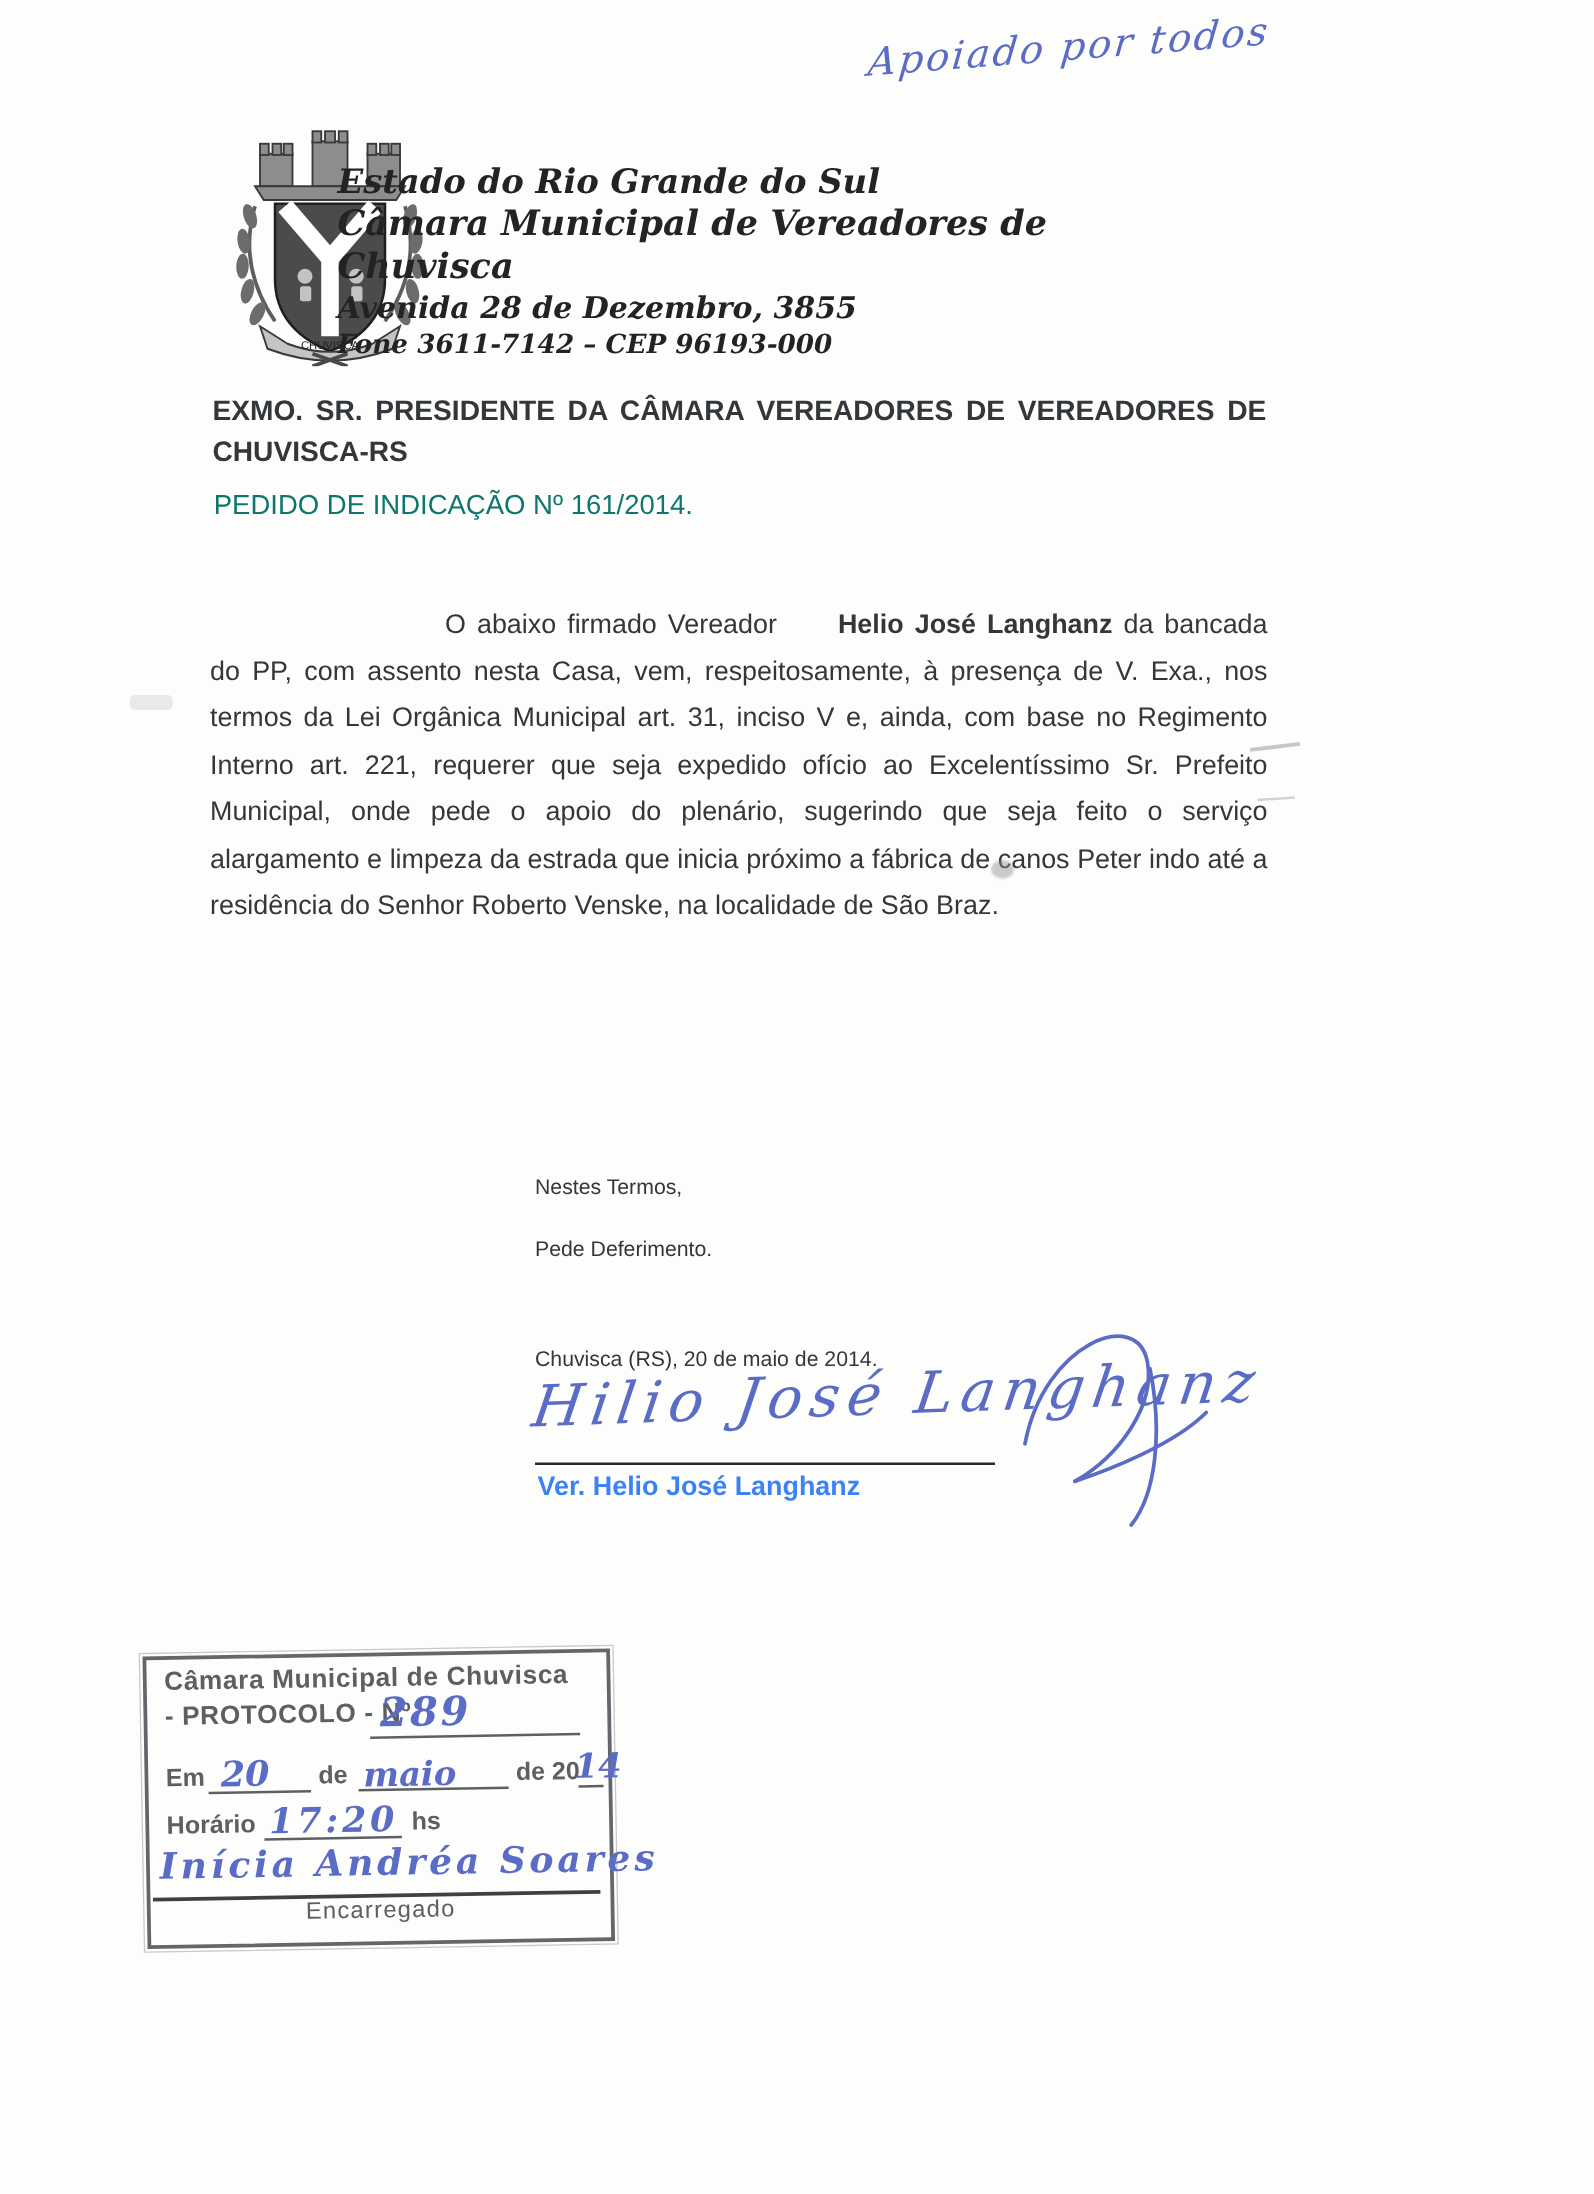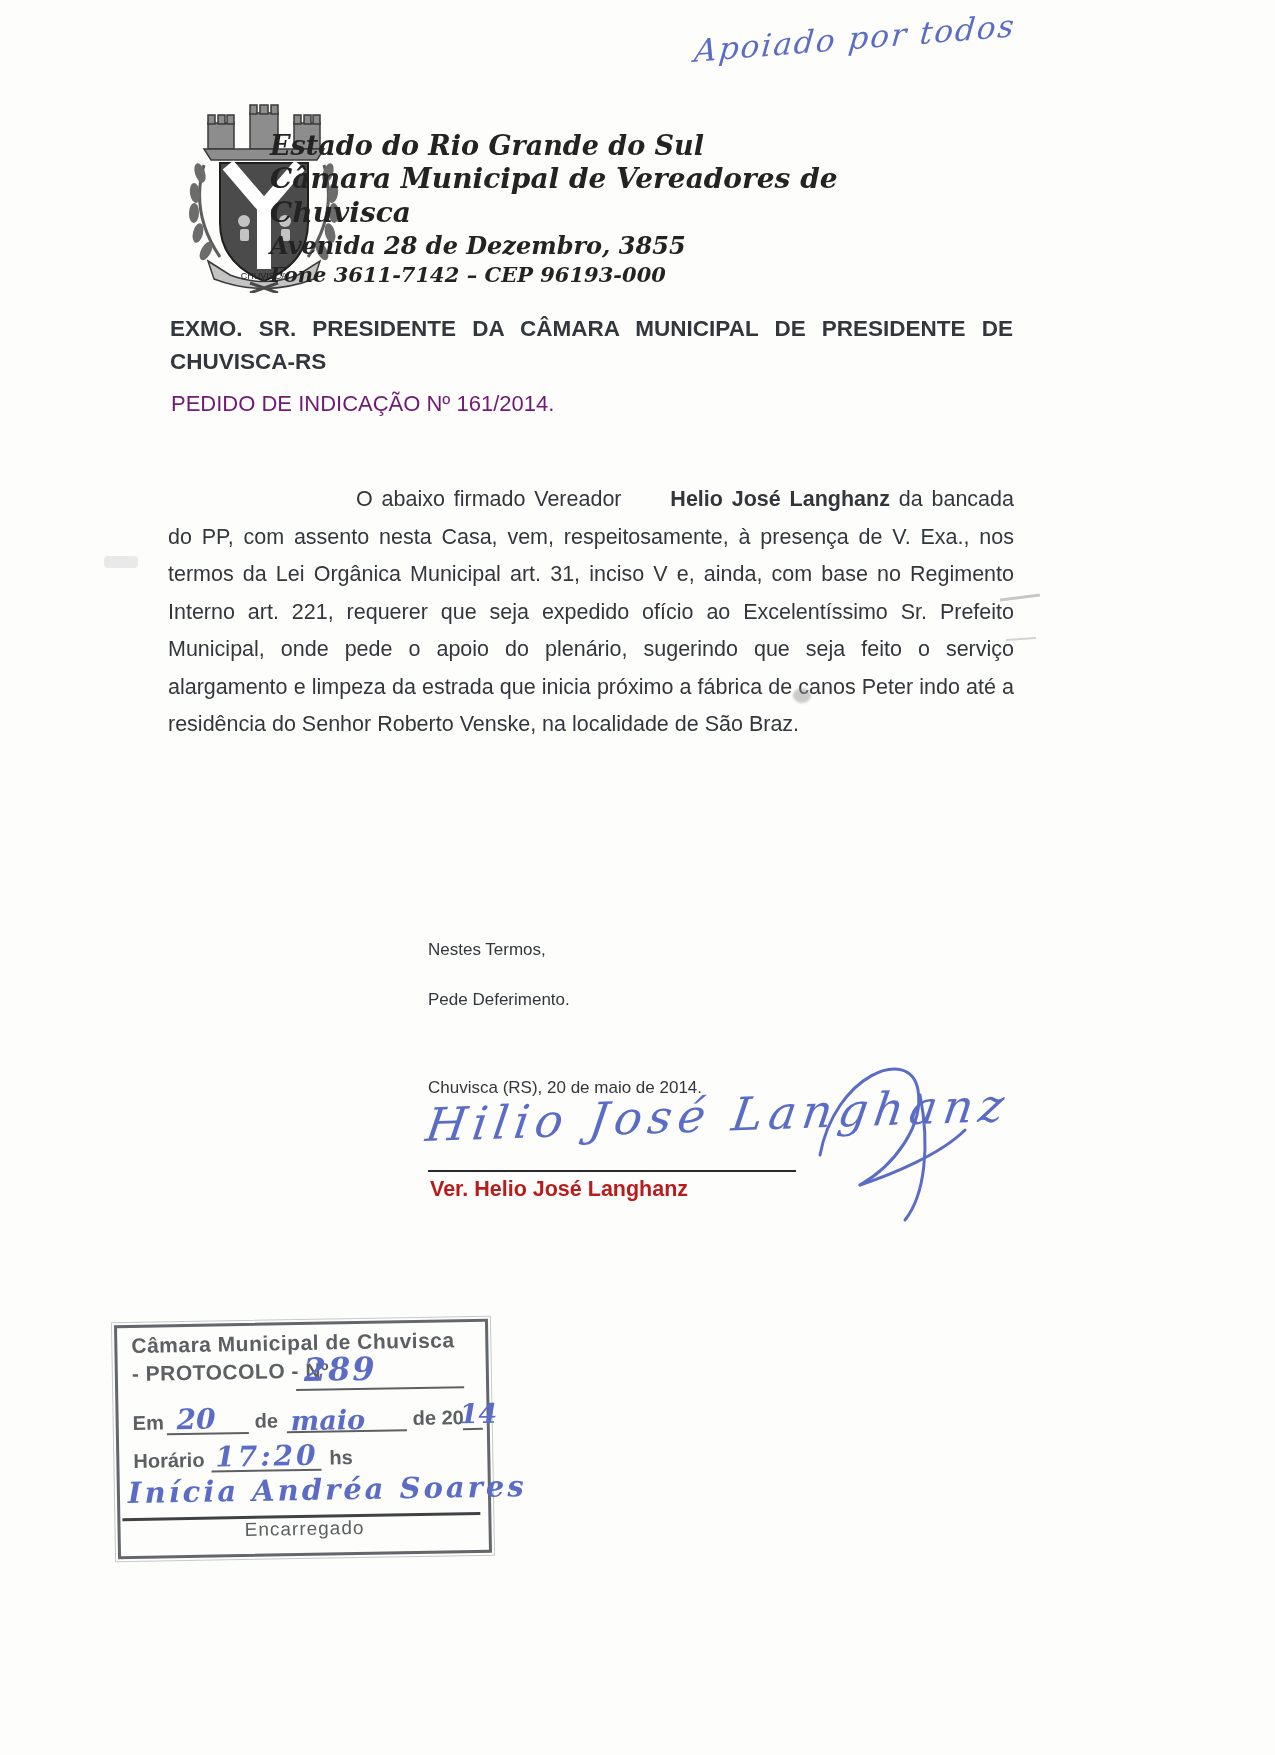--- a/index.html
+++ b/index.html
@@ -36,21 +36,21 @@
   }
   .lh1{font-size:27px;line-height:32px;}
   .lh2{font-size:28px;line-height:34px;}
   .lh3{font-size:24px;line-height:31px;}
   .lh4{font-size:21px;line-height:28px;}
   
   .recipient{position:absolute;top:312px;left:170px;width:843px;
     font-weight:bold;font-size:22.5px;line-height:33px;color:#33373b;}
   .recipient .r1{text-align:justify;text-align-last:justify;}
   
-  .doc-title{position:absolute;top:391px;left:171px;font-size:22px;color:#701a75;}
+  .doc-title{position:absolute;top:391px;left:171px;font-size:22px;color:#0f766e;}
   
   .para{
     position:absolute;left:168px;width:846px;
     font-size:21.5px;line-height:37.5px;
     text-align:justify;color:#33373b;
     text-indent:188px;
   }
   .p1{top:481px;}
   .p2{top:791px;}
   .para b{font-weight:bold;padding-left:40px;}
@@ -59,21 +59,21 @@
   .c-terms{top:940px;}
   .c-request{top:990px;}
   .c-date{top:1064px;margin-top:14px;}
   
   .sig-hand{
     position:absolute;top:1088px;left:428px;
     font-size:46px;letter-spacing:6px;
   }
   .sig-flourish{position:absolute;top:1035px;left:800px;width:180px;height:200px;}
   .sig-line{position:absolute;top:1170px;left:428px;width:368px;height:2px;background:#2b2b2b;}
-  .sig-typed{position:absolute;top:1177px;left:430px;font-size:21.5px;font-weight:bold;color:#b91c1c;}
+  .sig-typed{position:absolute;top:1177px;left:430px;font-size:21.5px;font-weight:bold;color:#3b82f6;}
   
   .stamp{
     position:absolute;top:1322px;left:116px;width:368px;height:228px;
     border:3px solid #63666a;
     outline:1px solid rgba(99,102,106,.35);
     outline-offset:2px;
     transform:rotate(-1deg);
     color:#5d6063;
     font-weight:bold;
   }
@@ -171,21 +171,21 @@
   </div>
 
   <div class="letterhead">
     <div class="lh1">Estado do Rio Grande do Sul</div>
     <div class="lh2">Câmara Municipal de Vereadores de Chuvisca</div>
     <div class="lh3">Avenida 28 de Dezembro, 3855</div>
     <div class="lh4">Fone 3611-7142 – CEP 96193-000</div>
   </div>
 
   <div class="recipient">
-    <div class="r1">EXMO. SR. PRESIDENTE DA CÂMARA MUNICIPAL DE PRESIDENTE DE</div>
+    <div class="r1">EXMO. SR. PRESIDENTE DA CÂMARA VEREADORES DE VEREADORES DE</div>
     <div class="r2">CHUVISCA-RS</div>
   </div>
 
   <div class="doc-title">PEDIDO DE INDICAÇÃO Nº 161/2014.</div>
 
   <div class="para p1"><span>O abaixo firmado Vereador </span><b>Helio José Langhanz</b><span> da bancada do PP, com assento nesta Casa, vem, respeitosamente, à presença de V. Exa., nos termos da Lei Orgânica Municipal art. 31, inciso V e, ainda, com base no Regimento Interno art. 221, requerer que seja expedido ofício ao Excelentíssimo Sr. Prefeito Municipal, onde pede o apoio do plenário, sugerindo que seja feito o serviço alargamento e limpeza da estrada que inicia próximo a fábrica de canos Peter indo até a residência do Senhor Roberto Venske, na localidade de São Braz.</span></div>
 
 
   <div class="closing c-terms">Nestes Termos,</div>
   <div class="closing c-request">Pede Deferimento.</div>

